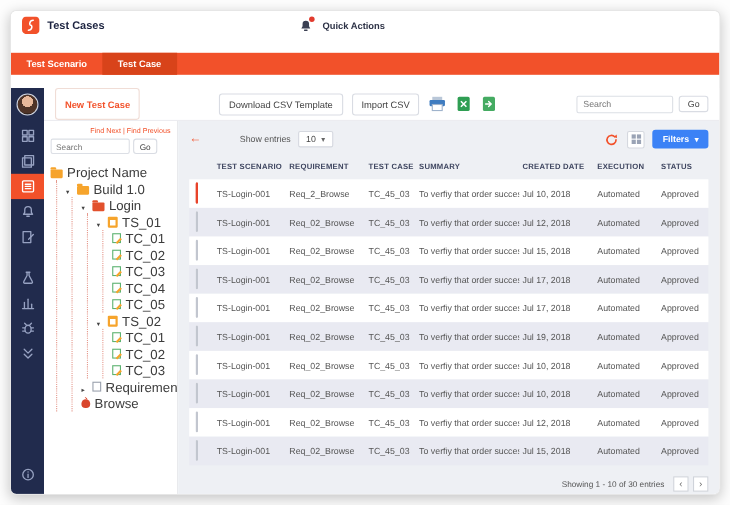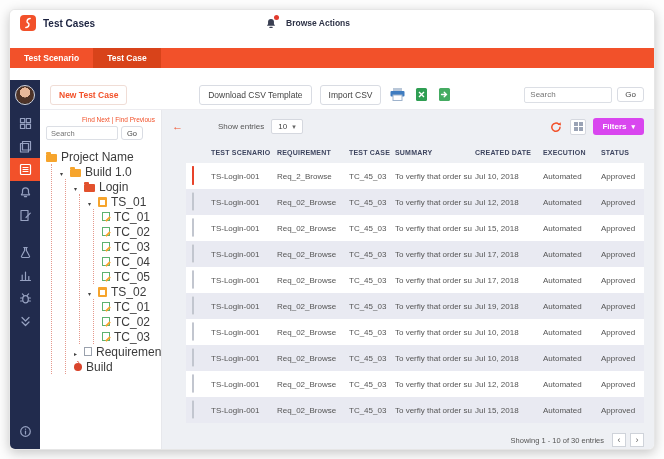--- a/index.html
+++ b/index.html
@@ -36,21 +36,21 @@
   .side-ic { width:30px; height:23px; display:flex; align-items:center; justify-content:center; cursor:pointer; flex:0 0 auto; }
   .side-ic svg { stroke:#97a2c2; fill:none; stroke-width:1.2; stroke-linecap:round; stroke-linejoin:round; }
   .side-ic.active { background:#f2512a; }
   .side-ic.active svg { stroke:#fff; }
   .side-gap { height:14px; flex:0 0 auto; }
   .side-spacer { flex:1; }
 
   .content-col { flex:1; display:flex; flex-direction:column; min-width:0; }
 
   
-  .toolbar { height:30px; background:#fff; display:flex; align-items:center; padding:0 10px; border-bottom:1px solid #ececf0; flex:0 0 auto; }
+  .toolbar { height:30px; background:#fff; display:flex; padding:0 10px; border-bottom:1px solid #ececf0; flex:0 0 auto; }
   .btn { border:1px solid #d9dce3; background:#fff; border-radius:3px; font-size:8.5px; color:#444; padding:4px 8px; cursor:pointer; white-space:nowrap; font-family:inherit; }
   .btn-new { border-color:#f0ddd6; color:#f2512a; font-weight:bold; }
   .center-group { display:flex; align-items:center; gap:8px; margin:0 auto; }
   .tool-ic { display:flex; cursor:pointer; }
   .search-group { display:flex; align-items:center; gap:5px; }
   input.search { width:88px; height:16px; border:1px solid #dcdfe5; border-radius:2px; font-size:8px; padding:0 5px; color:#555; font-family:inherit; }
   .btn-go { padding:2px 7px; font-size:8px; }
 
   
   .main-row { flex:1; display:flex; min-height:0; }
@@ -81,24 +81,24 @@
 
   
   .table-area { flex:1; background:#eef0f4; padding:8px 10px; display:flex; flex-direction:column; min-width:0; }
   .tcontrols { display:flex; align-items:center; gap:7px; margin-bottom:7px; flex:0 0 auto; }
   .back-arrow { color:#f2512a; font-size:11px; line-height:1; cursor:pointer; }
   .back-arrow::before { content:"←"; }
   .lbl { font-size:8px; color:#555;padding-left:28px; }
   .pagesize { display:flex; align-items:center; gap:5px; background:#fff; border:1px solid #d5d8df; border-radius:2px; padding:2px 6px; font-size:8px; color:#444; cursor:pointer; }
   .tcontrols-right { margin-left:auto; display:flex; align-items:center; gap:7px; }
   .grid-toggle { width:16px; height:16px; background:#fff; border:1px solid #d5d8df; border-radius:2px; display:flex; align-items:center; justify-content:center; cursor:pointer; }
-  .btn-filters { background:#d946ef; color:#fff; font-size:8px; padding:4px 9px; border-radius:3px; display:flex; align-items:center; gap:5px; cursor:pointer; font-weight:bold; }
+  .btn-filters { background:#3b82f6; color:#fff; font-size:8px; padding:4px 9px; border-radius:3px; display:flex; align-items:center; gap:5px; cursor:pointer; font-weight:bold; }
   .btn-filters .chev::before { color:#fff; }
 
-  .tgrid { display:grid; grid-template-columns:22px 66px 72px 46px 1fr 68px 58px 46px; align-items:center;margin-left:14px; }
+  .tgrid { display:grid; grid-template-columns:22px 66px 72px 46px 1fr 68px 58px 46px; align-items:center; }
   .thead { flex:0 0 auto; }
   .hc { font-size:7px; font-weight:bold; color:#3f4660; letter-spacing:.2px; padding:7px 3px; white-space:nowrap; overflow:hidden; }
   .tbody { flex:0 0 auto; }
   .trow { height:26px; background:#fff; }
   .trow:nth-child(even) { background:#e9eaf2; }
   .cell { font-size:8px; color:#555; padding:0 3px; white-space:nowrap; overflow:hidden; }
   .cbx { width:10px; height:10px; border:1px solid #c2c6cf; border-radius:2px; background:#fff; margin-left:6px; cursor:pointer; position:relative; }
   .cbx.checked { background:#e8432a; border-color:#e8432a; }
   .cbx.checked::after { content:"✓"; color:#fff; font-size:7px; position:absolute; top:0; left:2px; line-height:10px; }
 
@@ -122,21 +122,21 @@
       <span class="page-title">Test Cases</span>
     </div>
     <div class="topbar-right">
       <span class="bell-wrap">
         <svg width="12" height="13" viewBox="0 0 13 13">
             <path d="M6.5 1.5 a3.2 3.2 0 0 1 3.2 3.2 v2.3 l1.2 2 h-8.8 l1.2 -2 v-2.3 a3.2 3.2 0 0 1 3.2 -3.2 z" fill="#3a3f52"></path>
             <line x1="5.3" y1="10.8" x2="7.7" y2="10.8" stroke="#3a3f52" stroke-width="1.3" stroke-linecap="round"></line>
           </svg>
         <span class="bell-dot"></span>
       </span>
-      <span class="qa-label">Browse Actions</span>
+      <span class="qa-label">Quick Actions</span>
     </div>
   </div>
 
   <div class="navbar">
     <div class="tab">Test Scenario</div>
     <div class="tab active">Test Case</div>
   </div>
 
   <div class="body-row">
 
@@ -348,21 +348,21 @@
                   <li>
                     <div class="titem">
                       <span class="caret r"></span>
                       <span class="i-doc"></span>
                       <span>Requirement</span>
                     </div>
                   </li>
                   <li>
                     <div class="titem">
                       <span class="i-bug"></span>
-                      <span>Build</span>
+                      <span>Browse</span>
                     </div>
                   </li>
                 </ul>
               </li>
             </ul>
           </div>
         </div>
 
         <div class="table-area">
           <div class="tcontrols">

